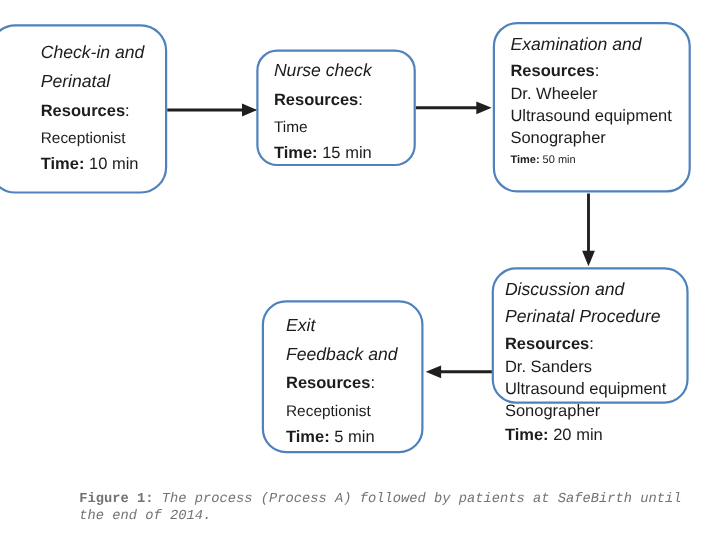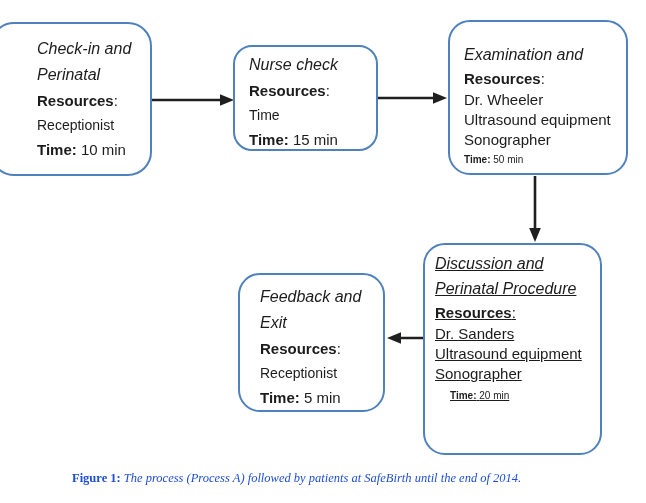--- a/index.html
+++ b/index.html
@@ -30,44 +30,44 @@
   .res-label { font-size: 15px; line-height: 25px; }
   .res-label b { font-weight: bold; }
   .res-item { font-size: 14px; line-height: 24px; }
   .time-line { font-size: 15px; line-height: 25px; }
   .time-line b { font-weight: bold; }
   
   .node.dense .title-line { line-height: 25px; }
   .node.dense .res-label { line-height: 23px; }
   .node.dense .res-item { font-size: 15px; line-height: 20px; }
   .node.dense .time-line.small { font-size: 10px; line-height: 20px; }
-  .node.dense .time-line.large { font-size: 10px; line-height: 24px; margin-left: 15px; }
+  .node.dense .time-line.large { font-size: 15px; line-height: 24px; }
 
   #node-check-in { left: -10px; top: 22px; width: 162px; height: 154px; border-radius: 24px; }
   #node-check-in .inner { padding-left: 45px; padding-top: 12px; }
   #node-nurse-check { left: 233px; top: 45px; width: 145px; height: 106px; border-radius: 19px; }
   #node-nurse-check .inner { padding-top: 5px; padding-left: 14px; }
   #node-examination { left: 448px; top: 20px; width: 180px; height: 155px; }
-  #node-examination .inner { padding-top: 20px; padding-left: 14px; }
-  #node-discussion { left: 423px; top: 243px; width: 179px; height: 212px; text-decoration: underline; }
+  #node-examination .inner { padding-top: 6px; padding-left: 14px; }
+  #node-discussion { left: 447px; top: 243px; width: 179px; height: 124px; }
   #node-discussion .inner { padding-top: 6px; padding-left: 10px; }
   #node-feedback { left: 238px; top: 273px; width: 147px; height: 139px; }
   #node-feedback .inner { padding-top: 9px; padding-left: 20px; }
 
   #arrow-layer {
     position: absolute; left: 0; top: 0;
     color: var(--arrow-color);
   }
   #arrow-layer line { stroke: currentColor; stroke-width: 2.6px; }
   #arrow-layer polygon { fill: currentColor; }
 
   #caption {
-    position: absolute; left: 72px; top: 470px; width: 560px;
-    font-family: Liberation Serif, serif;
-    font-size: 12.5px; line-height: 16px; color: #1d4ed8;
+    position: absolute; left: 72px; top: 445px; width: 560px;
+    font-family: Liberation Mono, monospace;
+    font-size: 12.5px; line-height: 16px; color: #737373;
   }
   #caption .cap-label { font-weight: bold; font-style: normal; }
   #caption .cap-text { font-style: italic; }
 </style>
 </head>
 <body>
 
 <div id="canvas">
 
   <svg id="arrow-layer" width="646" height="503" viewBox="0 0 646 503" aria-hidden="true">
@@ -126,22 +126,22 @@
       <div class="res-label"><b>Resources</b><span>:</span></div>
       <div class="res-item">Dr. Sanders</div>
       <div class="res-item">Ultrasound equipment</div>
       <div class="res-item">Sonographer</div>
       <div class="time-line large"><b>Time:</b> <span>20 min</span></div>
     </div>
   </div>
 
   <div class="node" id="node-feedback">
     <div class="inner">
+      <div class="title-line">Exit</div>
       <div class="title-line">Feedback and</div>
-      <div class="title-line">Exit</div>
       <div class="res-label"><b>Resources</b><span>:</span></div>
       <div class="res-item">Receptionist</div>
       <div class="time-line"><b>Time:</b> <span>5 min</span></div>
     </div>
   </div>
 
   <div id="caption">
     <span class="cap-label">Figure 1:</span>
     <span class="cap-text">The process (Process A) followed by patients at SafeBirth until the end of 2014.</span>
   </div>

